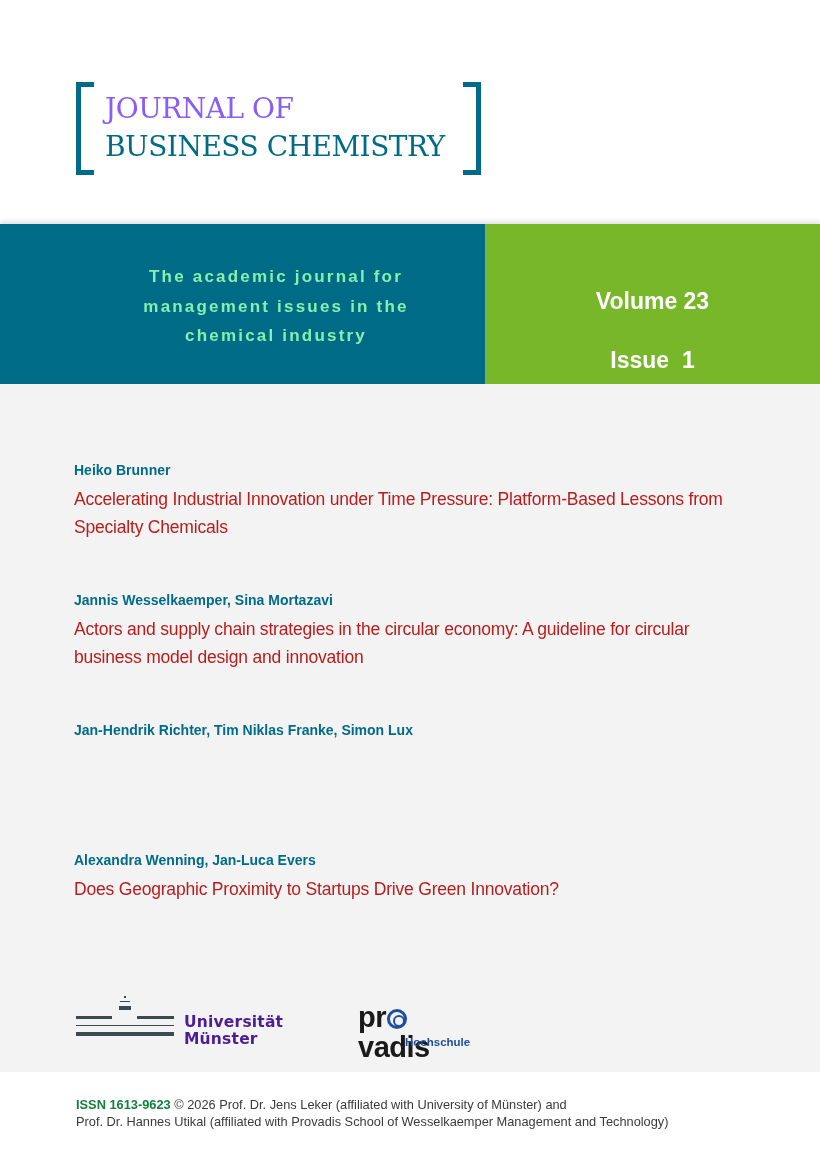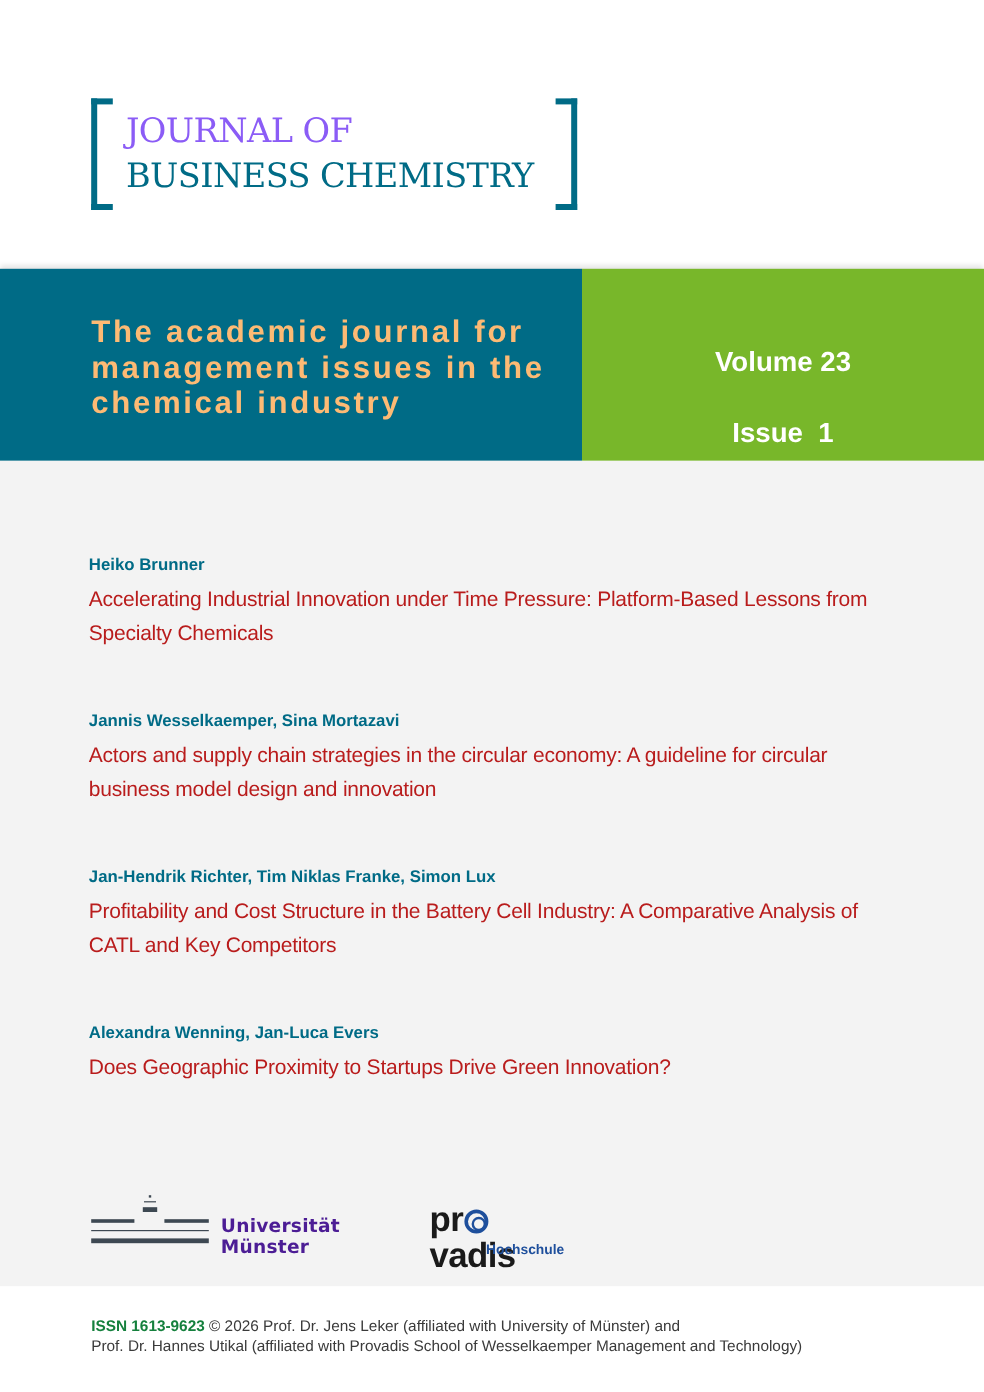--- a/index.html
+++ b/index.html
@@ -12,21 +12,21 @@
     .bracket { position: absolute; top: 0; width: 18px; height: 93px; border: 5px solid #006b86; }
     .bracket.left { left: 0; border-right: none; }
     .bracket.right { right: 0; border-left: none; }
     .logo-line1 { position: absolute; left: 29px; top: 10px; font-family: "DejaVu Serif", serif; font-size: 28px; color: #8b5cf6; letter-spacing: -0.5px; white-space: nowrap; }
     .logo-line2 { position: absolute; left: 29px; top: 48px; font-family: "DejaVu Serif", serif; font-size: 28px; color: #006b86; letter-spacing: -0.5px; white-space: nowrap; }
 
     
     .band { position: absolute; left: 0; top: 224px; width: 820px; height: 160px; box-shadow: 0 -3px 4px rgba(0,0,0,0.10), 0 3px 4px rgba(0,0,0,0.10); }
     .band-left { position: absolute; left: 0; top: 0; width: 485px; height: 160px; background: #006b86; }
     .band-right { position: absolute; left: 485px; top: 0; width: 335px; height: 160px; background: #78b72a; }
-    .tagline { position: absolute; left: 76px; top: 38px; width: 400px; color: #fdba74; font-size: 26px; font-weight: bold; letter-spacing: 2.2px; line-height: 29.5px; font-family: "Liberation Sans", sans-serif; }
+    .tagline { position: absolute; left: 76px; top: 38px; width: 400px; color: #86efac; font-size: 17px; font-weight: bold; letter-spacing: 2.2px; line-height: 29.5px; font-family: "Liberation Sans", sans-serif; text-align: center; }
     .volume { position: absolute; left: 0; width: 335px; text-align: center; color: #ffffff; font-size: 23px; font-weight: bold; font-family: "Liberation Sans", sans-serif; margin-top: 24px; }
     .volume.v { top: 40px; }
     .volume.i { top: 99px; }
 
     
     .content { position: absolute; left: 0; top: 384px; width: 820px; height: 688px; background: #f3f3f3; }
     .article { position: absolute; left: 74px; width: 680px; }
     .author { font-size: 14px; font-weight: bold; color: #006b86; line-height: 18px; font-family: "Liberation Sans", sans-serif; }
     .title { margin-top: 6px; font-size: 17.5px; color: #b91c1c; line-height: 28px; font-family: "Liberation Sans", sans-serif; letter-spacing: -0.2px; }
 
@@ -75,21 +75,20 @@
   <div class="article" style="top: 77px;">
     <div class="author">Heiko Brunner</div>
     <div class="title">Accelerating Industrial Innovation under Time Pressure: Platform-Based Lessons from Specialty Chemicals</div>
   </div>
   <div class="article" style="top: 207px;">
     <div class="author">Jannis Wesselkaemper, Sina Mortazavi</div>
     <div class="title">Actors and supply chain strategies in the circular economy: A guideline for circular business model design and innovation</div>
   </div>
   <div class="article" style="top: 337px;">
     <div class="author">Jan-Hendrik Richter, Tim Niklas Franke, Simon Lux</div>
-    <div class="title">Profitability and Cost Structure in the Battery Cell Industry: A Comparative Analysis of CATL and Key Competitors</div>
   </div>
   <div class="article" style="top: 467px;">
     <div class="author">Alexandra Wenning, Jan-Luca Evers</div>
     <div class="title">Does Geographic Proximity to Startups Drive Green Innovation?</div>
   </div>
 
   <div class="uni-logo">
     <div class="uni-bar" style="left: 48px; top: 0px; width: 2px; height: 2px;"></div>
     <div class="uni-bar" style="left: 44px; top: 5px; width: 10px; height: 1px;"></div>
     <div class="uni-bar" style="left: 43px; top: 10px; width: 12px; height: 4px;"></div>

